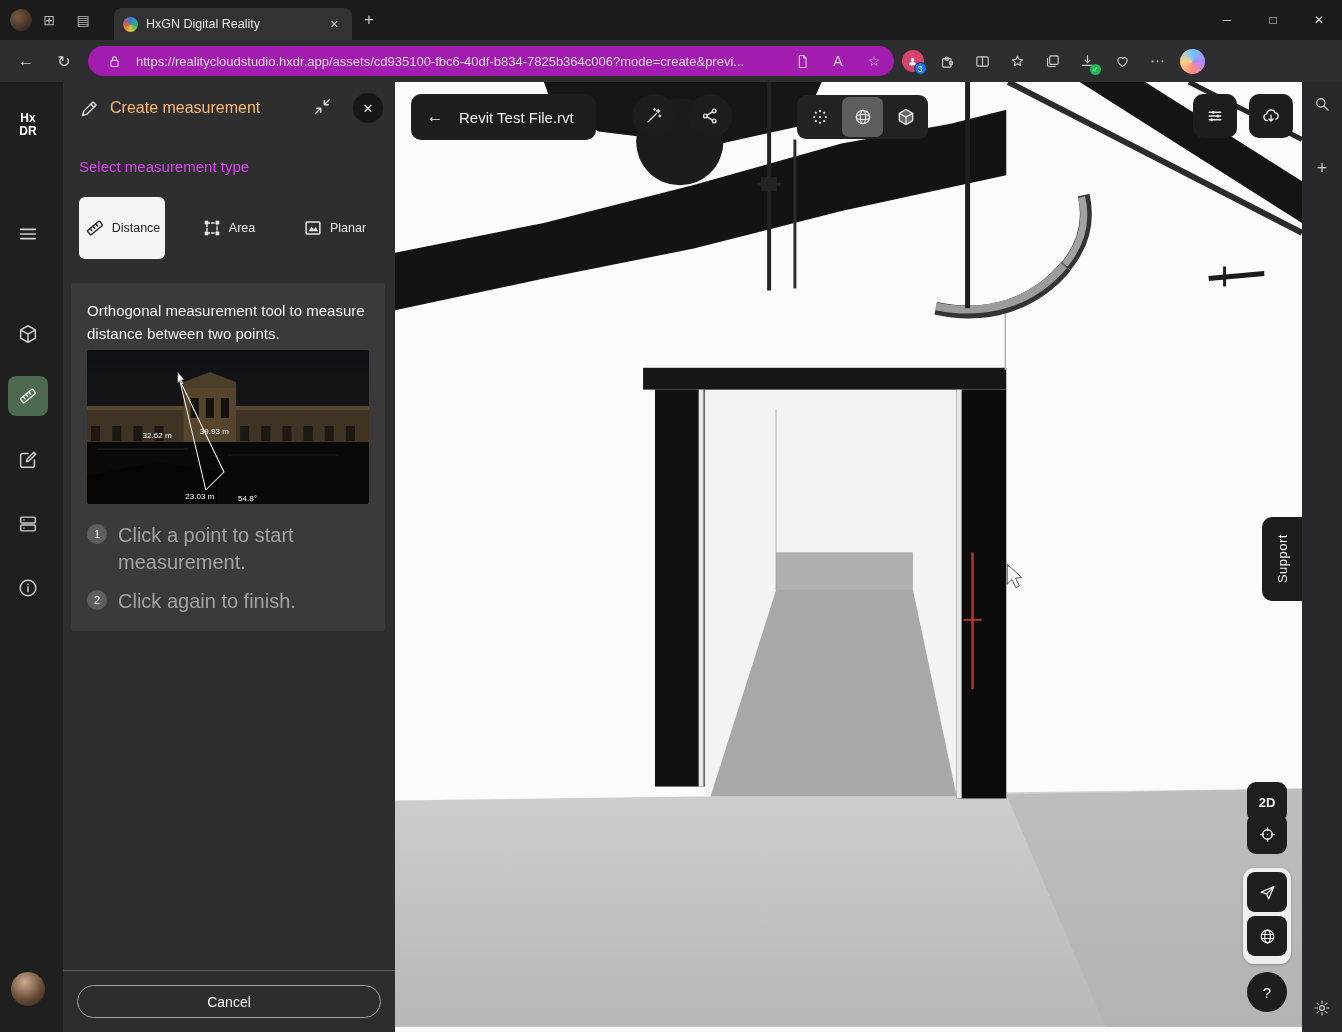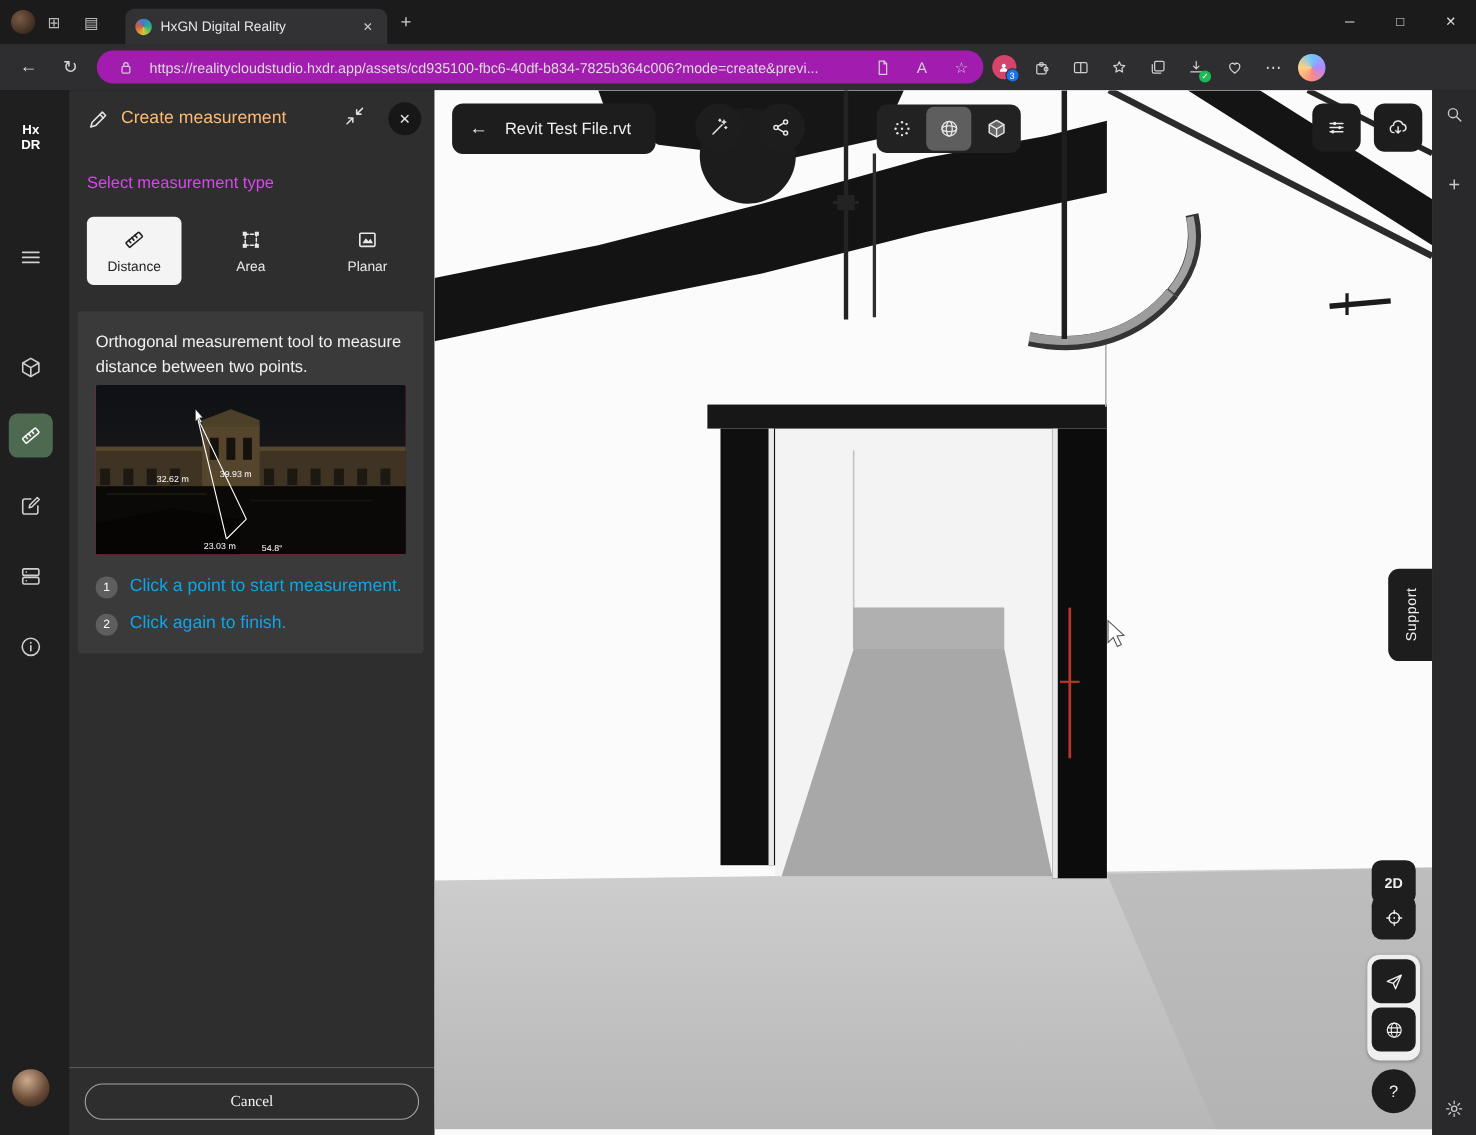--- a/index.html
+++ b/index.html
@@ -44,33 +44,33 @@
 
   
   .panel { width:332px; background:#2e2e2e; position:relative; flex:0 0 auto; color:#ededed; }
   .panel-header { height:52px; display:flex; align-items:center; padding:0 12px 0 16px; gap:10px; }
   .panel-header svg { width:21px; height:21px; }
   .panel-title { font-size:16px; color:#fdba74; flex:1; }
   .collapse-btn { color:#dedede; padding:4px; }
   .close-btn { width:30px; height:30px; border-radius:50%; background:#171717; color:#e8e8e8; display:flex; align-items:center; justify-content:center; font-size:13px; margin-left:6px; }
   .section-label { margin:24px 16px 0; font-size:15px; color:#d946ef; }
   .type-row { display:flex; gap:20px; margin:22px 16px 0; }
-  .type-btn { width:86px; height:62px; border-radius:6px; display:flex; flex-direction:column; align-items:center; justify-content:center; gap:6px; color:#e8e8e8; font-size:12.5px; }
+  .type-btn { width:86px; height:62px; border-radius:6px; display:flex; align-items:center; justify-content:center; gap:6px; color:#e8e8e8; font-size:12.5px; }
   .type-btn svg { width:22px; height:22px; }
   .type-btn.selected { background:#f4f4f4; color:#222; }
   .card { margin:24px 10px 0 8px; background:#3a3a3a; border-radius:3px; padding:16px; }
   .desc { font-size:15px; line-height:1.55; color:#f0f0f0; }
   .thumb { margin-top:4px; height:154px; border-radius:2px; overflow:hidden; position:relative; background:#be185d; }
   .thumb svg { display:block; width:100%; height:100%; }
   .steps { margin-top:18px; display:flex; flex-direction:column; gap:12px; }
   .step { display:flex; gap:11px; align-items:flex-start; }
   .step-num { width:20px; height:20px; border-radius:50%; background:#5e5e5e; color:#fff; font-size:11px; display:flex; align-items:center; justify-content:center; flex:0 0 auto; margin-top:2px; }
-  .step-text { font-size:16px; line-height:1.35; color:#0ea5e9; }
+  .step-text { font-size:20px; line-height:1.35; color:#a3a3a3; }
   .panel-footer { position:absolute; left:0; right:0; bottom:0; border-top:1px solid #5a5a5a; padding:14px; }
-  .cancel-btn { width:100%; height:33px; border:1px solid #a3a3a3; border-radius:17px; background:transparent; color:#f2f2f2; font-size:14px; font-family:Liberation Serif, serif; }
+  .cancel-btn { width:100%; height:33px; border:1px solid #a3a3a3; border-radius:17px; background:transparent; color:#f2f2f2; font-size:14px; font-family:Liberation Sans, sans-serif; }
 
   
   .viewer { flex:1; position:relative; background:#fafafa; overflow:hidden; }
   .scene { position:absolute; inset:0; }
   .file-pill { position:absolute; left:16px; top:12px; height:46px; background:#1d1d1d; border-radius:10px; display:flex; align-items:center; padding:0 22px 0 8px; gap:8px; color:#f0f0f0; }
   .file-pill .backb { width:32px; height:32px; display:flex; align-items:center; justify-content:center; color:#eee; font-size:17px; }
   .file-name { font-size:15px; white-space:nowrap; }
   .circle-btn { position:absolute; top:12px; width:44px; height:44px; border-radius:50%; background:#1d1d1d; color:#e8e8e8; display:flex; align-items:center; justify-content:center; }
   .circle-btn svg { width:20px; height:20px; }
   .mode-bar { position:absolute; left:402px; top:13px; height:44px; background:#222; border-radius:9px; display:flex; align-items:center; padding:2px; gap:2px; }

